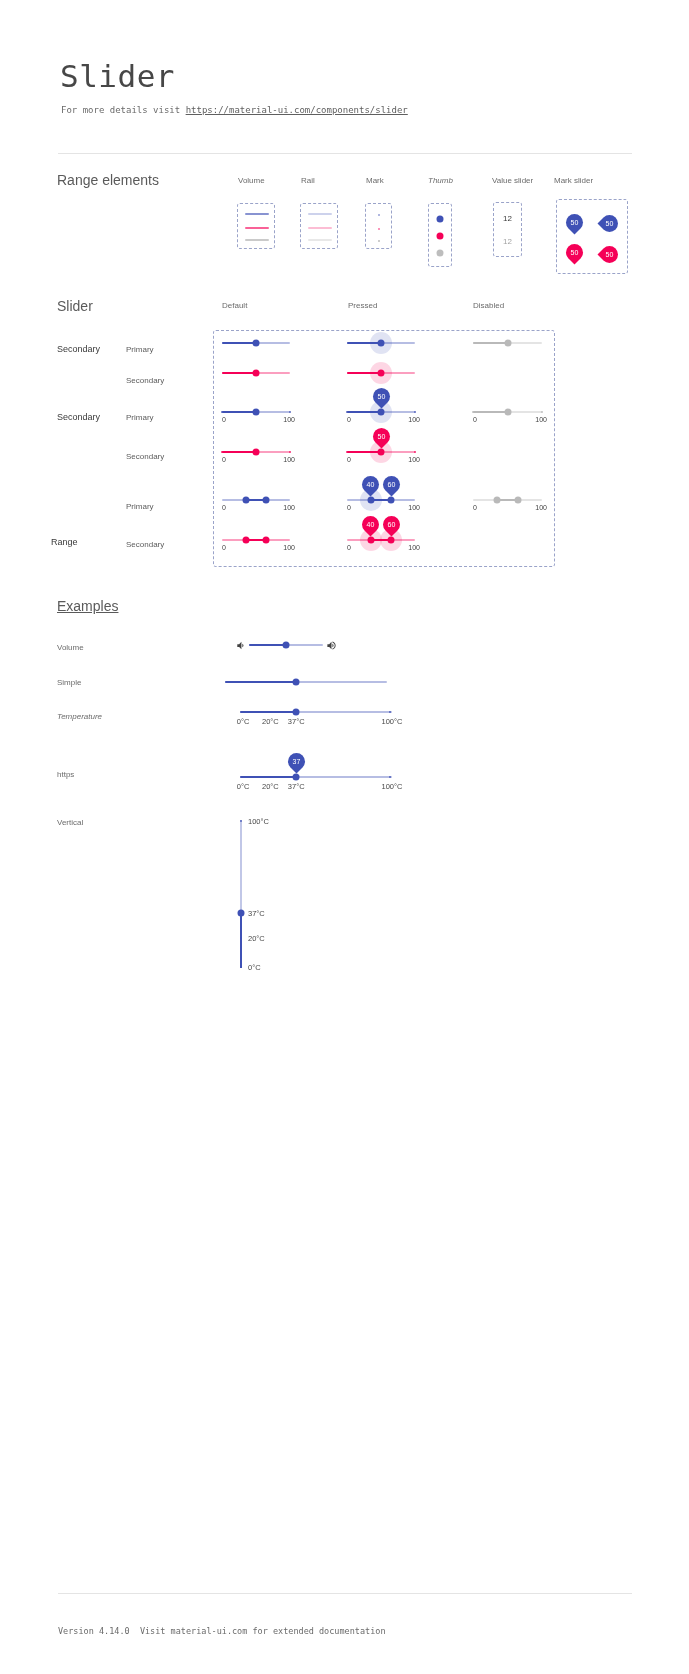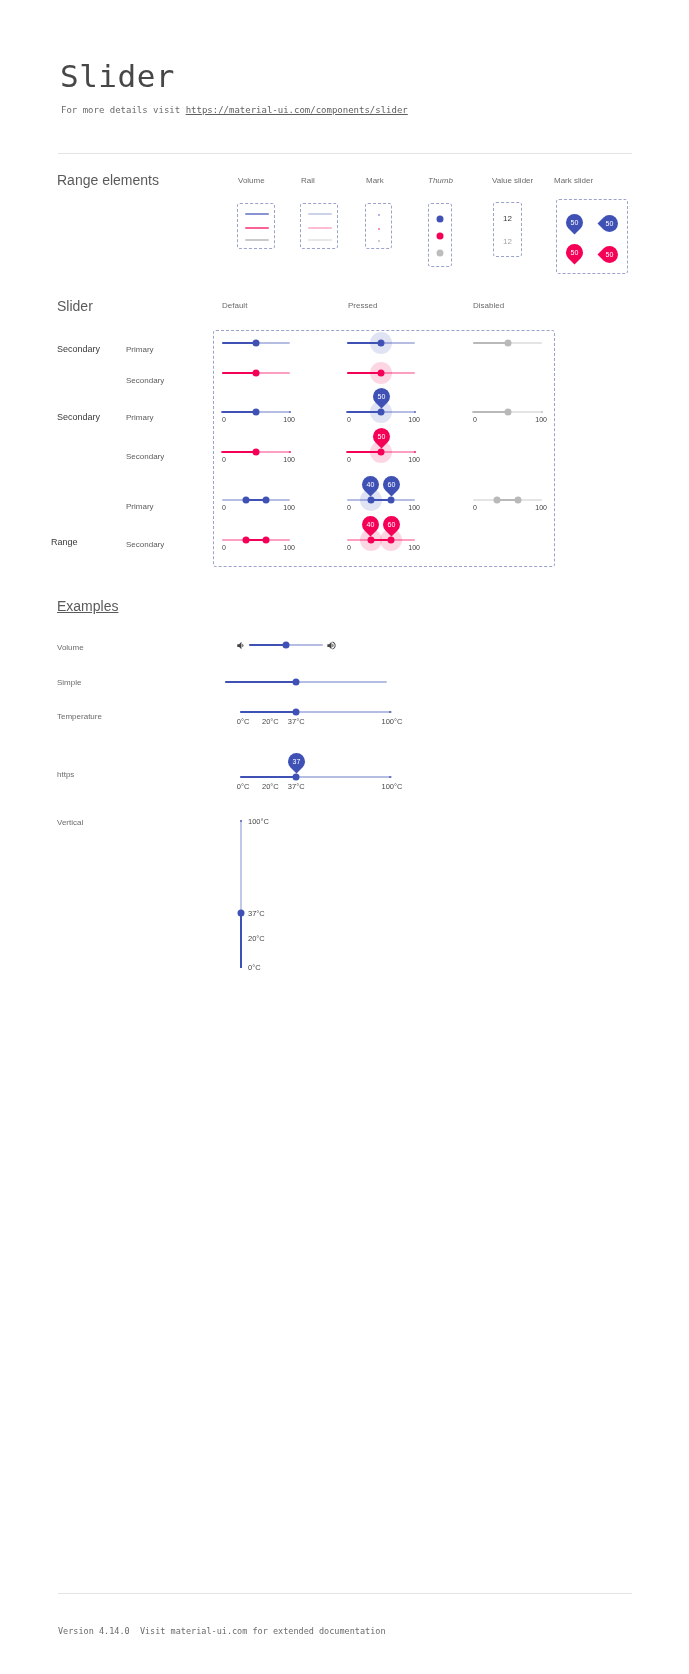--- a/index.html
+++ b/index.html
@@ -321,21 +321,21 @@
       <path d="M3 9v6h4l5 5V4L7 9H3zm13.5 3c0-1.77-1.02-3.29-2.5-4.03v8.05c1.48-.73 2.5-2.25 2.5-4.02zM14 3.23v2.06c2.89.86 5 3.54 5 6.71s-2.11 5.85-5 6.71v2.06c4.01-.91 7-4.49 7-8.77s-2.99-7.86-7-8.77z"></path>
     </svg>
 
   <div class="abs sm-label" style="left:57px;top:678px;">Simple</div>
   <div class="hs" style="left:225px;top:681px;width:162px;">
     <div class="rail"></div>
       <div class="fill" style="width:44%;"></div>
       <i class="thumb" style="left:44%;"></i>
   </div>
 
-  <div class="abs sm-label" style="left:57px;top:712px;">Temperature</div>
+  <div class="abs sm-label" style="left:57px;top:712px;font-style:italic;">Temperature</div>
   <div class="hs" style="left:240px;top:711px;width:152px;">
     <div class="rail"></div>
       <div class="fill" style="width:37%;"></div>
     <i class="mk" style="left:1%;"></i>
       <i class="mk" style="left:20%;"></i>
       <i class="mk" style="left:37%;"></i>
       <i class="mk" style="left:99%;"></i>
     <i class="thumb" style="left:37%;"></i>
     <span class="mlab" style="left:2%;">0°C</span>
     <span class="mlab" style="left:20%;">20°C</span>

